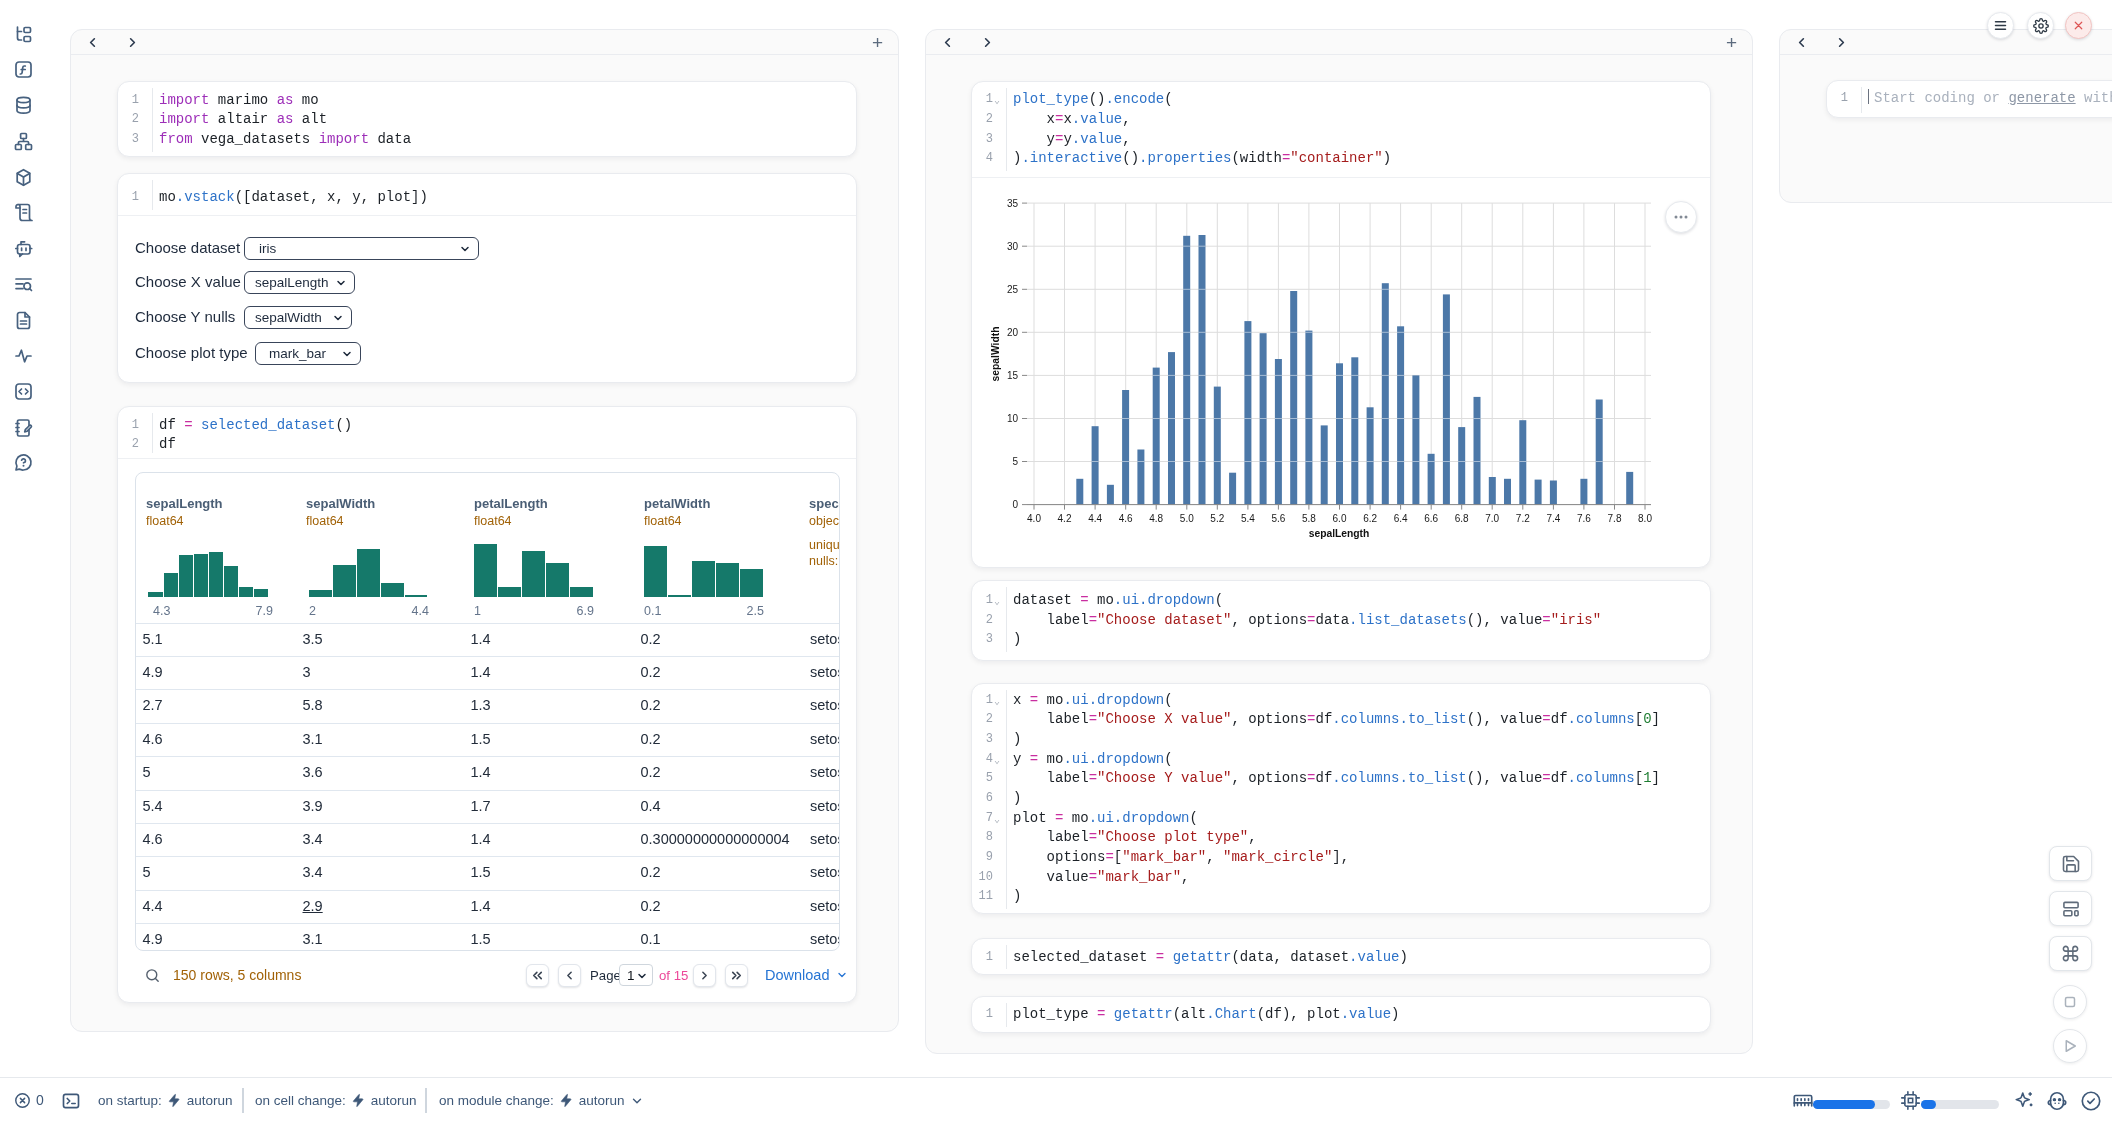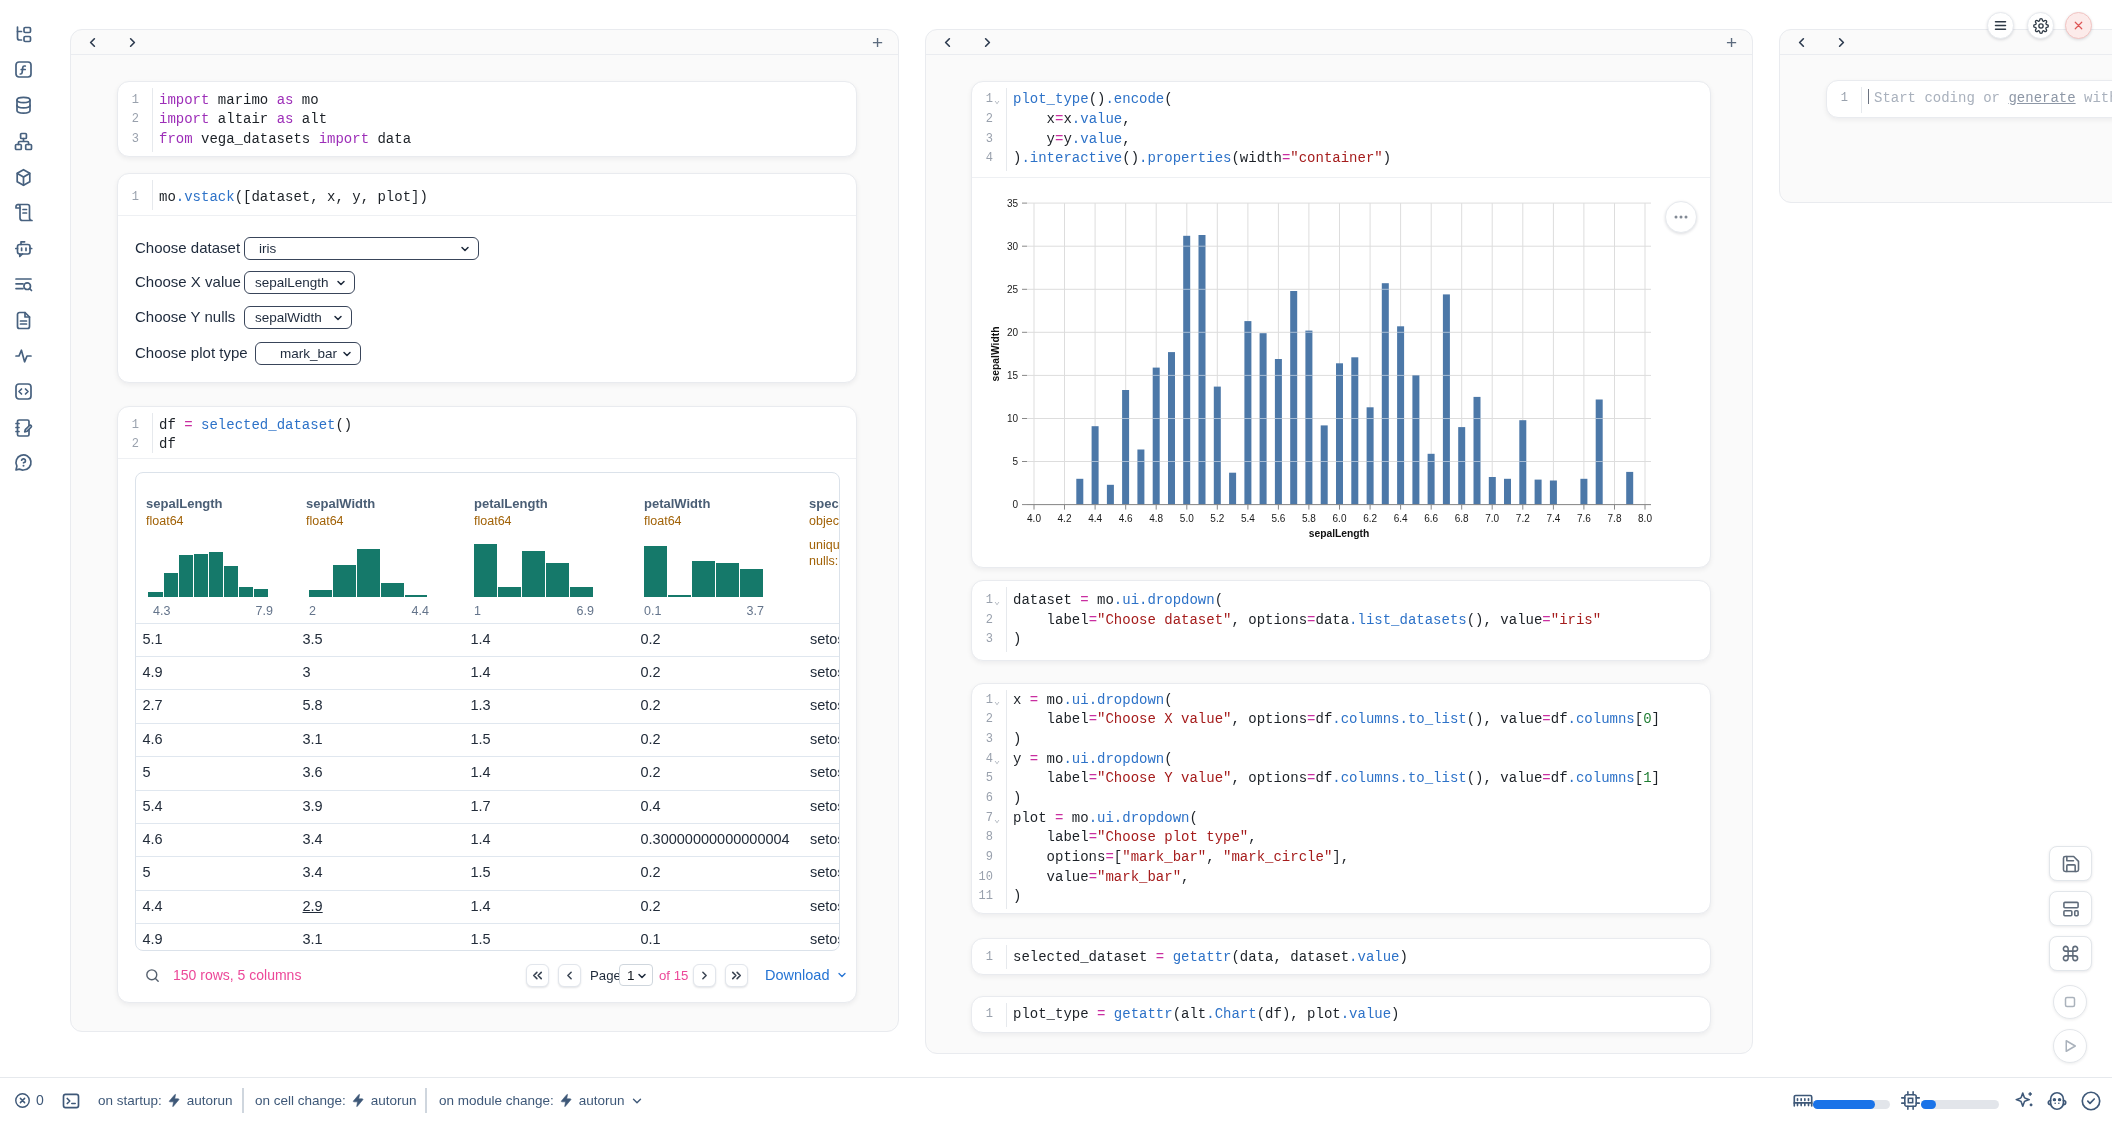--- a/index.html
+++ b/index.html
@@ -139,21 +139,21 @@
           </svg></div>
         <div class="lbl" style="left:17px;top:99.0px;">Choose X value</div>
         <div class="sel" style="left:126px;top:97.0px;width:111px;padding-left:10px;">sepalLength<svg width="12" height="12" viewBox="0 0 24 24" fill="none" stroke="#1e2a3c" stroke-width="3" stroke-linecap="round" stroke-linejoin="round">
             <path d="M6 9l6 6 6-6"></path>
           </svg></div>
         <div class="lbl" style="left:17px;top:134.0px;">Choose Y nulls</div>
         <div class="sel" style="left:126px;top:132.0px;width:108px;padding-left:10px;">sepalWidth<svg width="12" height="12" viewBox="0 0 24 24" fill="none" stroke="#1e2a3c" stroke-width="3" stroke-linecap="round" stroke-linejoin="round">
             <path d="M6 9l6 6 6-6"></path>
           </svg></div>
         <div class="lbl" style="left:17px;top:170.0px;">Choose plot type</div>
-        <div class="sel" style="left:137px;top:168.0px;width:106px;padding-left:24px;">mark_bar<svg width="12" height="12" viewBox="0 0 24 24" fill="none" stroke="#1e2a3c" stroke-width="3" stroke-linecap="round" stroke-linejoin="round">
+        <div class="sel" style="left:137px;top:168.0px;width:106px;padding-left:13px;">mark_bar<svg width="12" height="12" viewBox="0 0 24 24" fill="none" stroke="#1e2a3c" stroke-width="3" stroke-linecap="round" stroke-linejoin="round">
             <path d="M6 9l6 6 6-6"></path>
           </svg></div>
       </div>
       <div class="cell" style="left:46px;top:376px;width:740px;height:597px;">
         <div class="cw" style="padding:8.5px 0 4px 0;position:relative;">
           <div class="vrule" style="top:6px;height:39.9px;"></div>
           <div class="cl"><span class="ln">1</span><span class="cd">df <span class="o">=</span> <span class="f">selected_dataset</span>()</span></div>
           <div class="cl"><span class="ln">2</span><span class="cd">df</span></div>
         </div>
         <div class="divider" style="top:51px;"></div>
@@ -193,21 +193,21 @@
           <div class="hbar" style="left:556.0px;top:88.4px;width:22.9px;height:36.0px;"></div>
           <div class="hbar" style="left:580.0px;top:89.7px;width:22.9px;height:34.7px;"></div>
           <div class="hbar" style="left:604.0px;top:95.5px;width:22.9px;height:28.9px;"></div>
           <div class="mm" style="left:17px;top:131px;">4.3</div>
           <div class="mm" style="left:107px;top:131px;width:30px;text-align:right;">7.9</div>
           <div class="mm" style="left:173px;top:131px;">2</div>
           <div class="mm" style="left:263px;top:131px;width:30px;text-align:right;">4.4</div>
           <div class="mm" style="left:338px;top:131px;">1</div>
           <div class="mm" style="left:428px;top:131px;width:30px;text-align:right;">6.9</div>
           <div class="mm" style="left:508px;top:131px;">0.1</div>
-          <div class="mm" style="left:598px;top:131px;width:30px;text-align:right;">3.7</div>
+          <div class="mm" style="left:598px;top:131px;width:30px;text-align:right;">2.5</div>
           <div class="rowline" style="top:149.6px;"></div>
           <div class="tcell" style="left:6.5px;top:157.6px;">5.1</div>
           <div class="tcell" style="left:166.5px;top:157.6px;">3.5</div>
           <div class="tcell" style="left:334.5px;top:157.6px;">1.4</div>
           <div class="tcell" style="left:504.5px;top:157.6px;">0.2</div>
           <div class="tcell" style="left:674px;top:157.6px;">setos</div>
           <div class="rowline" style="top:183.0px;"></div>
           <div class="tcell" style="left:6.5px;top:191.0px;">4.9</div>
           <div class="tcell" style="left:166.5px;top:191.0px;">3</div>
           <div class="tcell" style="left:334.5px;top:191.0px;">1.4</div>
@@ -259,21 +259,21 @@
           <div class="tcell" style="left:6.5px;top:458.2px;">4.9</div>
           <div class="tcell" style="left:166.5px;top:458.2px;">3.1</div>
           <div class="tcell" style="left:334.5px;top:458.2px;">1.5</div>
           <div class="tcell" style="left:504.5px;top:458.2px;">0.1</div>
           <div class="tcell" style="left:674px;top:458.2px;">setos</div>
         </div>
         <div class="abs" style="left:26px;top:560px;"><svg width="17" height="17" viewBox="0 0 24 24" fill="none" stroke="#55606e" stroke-width="2" stroke-linecap="round">
             <circle cx="11" cy="11" r="7"></circle>
             <path d="M20 20l-3.8-3.8"></path>
           </svg></div>
-        <div class="abs" style="left:55px;top:560px;font-size:14px;color:#ec4899;">150 rows, 5 columns</div>
+        <div class="abs" style="left:55px;top:560px;font-size:14px;color:#a16207;">150 rows, 5 columns</div>
         <div class="pbtn" style="left:408px;top:557px;">
           <svg width="15" height="15" viewBox="0 0 24 24" fill="none" stroke="#3c4654" stroke-width="2.6" stroke-linecap="round" stroke-linejoin="round">
             <path d="M11 17l-5-5 5-5M18 17l-5-5 5-5"></path>
           </svg>
         </div>
         <div class="pbtn" style="left:440px;top:557px;">
           <svg width="13" height="13" viewBox="0 0 24 24" fill="none" stroke="#3c4654" stroke-width="2.8" stroke-linecap="round" stroke-linejoin="round">
             <path d="M15 18l-6-6 6-6"></path>
           </svg>
         </div>

